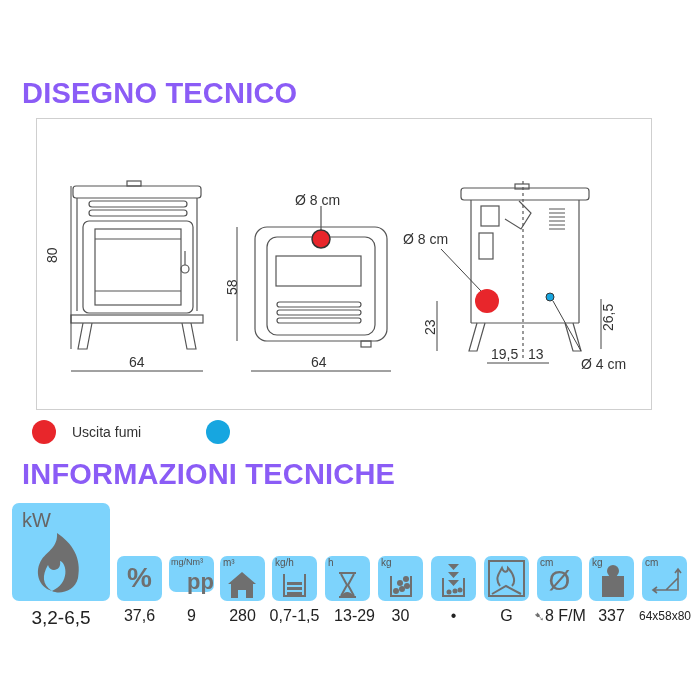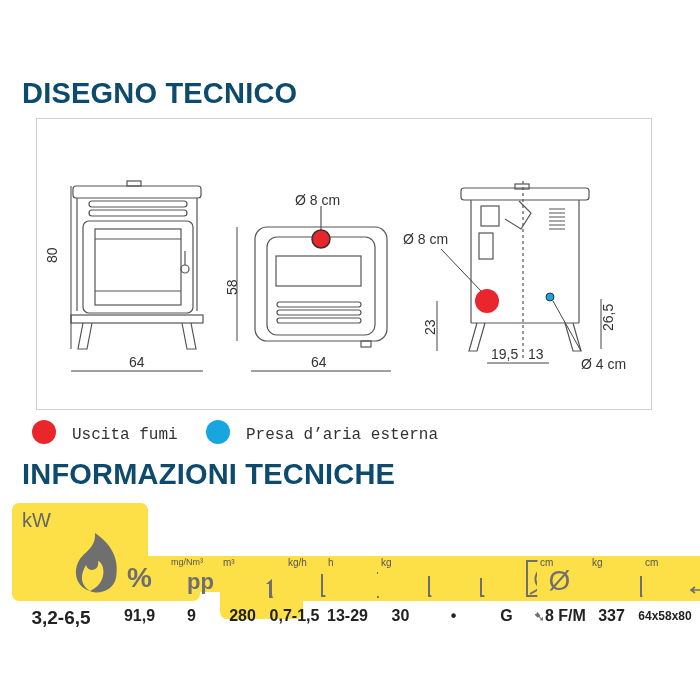--- a/index.html
+++ b/index.html
@@ -1,25 +1,25 @@
 <!DOCTYPE html>
 <html><head>
 <meta charset="utf-8">
 <style>
   html,body{margin:0;padding:0;background:#fff;}
   body{width:700px;height:700px;position:relative;overflow:hidden;font-family:"Liberation Sans",sans-serif;color:#111;}
-  .h1{position:absolute;left:22px;font-weight:bold;font-size:29px;letter-spacing:0.2px;color:#0c4a6e;font-family:"Liberation Sans",sans-serif;}
+  .h1{position:absolute;left:22px;font-weight:bold;font-size:29px;letter-spacing:0.2px;color:#8b5cf6;font-family:"Liberation Sans",sans-serif;}
   #title1{top:77px;}
   #title2{top:458px;}
   .panel{position:absolute;left:36px;top:118px;width:616px;height:292px;border:1px solid #cfcfcf;box-sizing:border-box;}
   svg text{font-family:"Liberation Sans",sans-serif;}
-  .legend{position:absolute;top:420px;height:24px;display:flex;align-items:flex-end;font-size:16px;color:#333;font-family:Liberation Mono, monospace;}
+  .legend{position:absolute;top:420px;height:24px;display:flex;align-items:center;font-size:14px;color:#333;}
   .legend .dot{width:24px;height:24px;border-radius:50%;margin-right:16px;}
-  .tile{position:absolute;background:#fde047;border-radius:7px;padding-left:38px;}
-  .val{position:absolute;font-size:16px;color:#222;text-align:center;font-family:"Liberation Sans",sans-serif;font-weight:bold;}
+  .tile{position:absolute;background:#7dd3fc;border-radius:7px;}
+  .val{position:absolute;font-size:16px;color:#222;text-align:center;font-family:"Liberation Sans",sans-serif;}
   .unit{position:absolute;font-size:10px;color:#555;font-family:"Liberation Sans",sans-serif;}
 </style>
 </head>
 <body>
 
 <div class="h1" id="title1">DISEGNO TECNICO</div>
 
 <div class="panel">
   <svg width="616" height="292" viewBox="36 118 616 292" xmlns="http://www.w3.org/2000/svg">
     <g fill="none" stroke="#555" stroke-width="1.2">
@@ -98,71 +98,70 @@
     </g>
   </svg>
 </div>
 
 <div class="legend" style="left:32px;">
   <div class="dot" style="background:#e8262b;"></div>
   <span>Uscita fumi</span>
 </div>
 <div class="legend" style="left:206px;">
   <div class="dot" style="background:#17a6e0;"></div>
-  <span>Presa d’aria esterna</span>
 </div>
 
 <div class="h1" id="title2">INFORMAZIONI TECNICHE</div>
 
 <div class="tile" style="left:12px;top:503px;width:98px;height:98px;">
   <span class="unit" style="left:10px;top:6px;font-size:20px;color:#666;">kW</span>
   <svg width="98" height="98">
       <path d="M45 30 C60 40 70 55 66 75 C63 88 48 92 40 88 C58 80 55 60 48 58 C50 68 38 70 36 62 C30 72 30 82 40 88 C26 84 22 68 30 56 C36 48 46 44 45 30 Z" fill="#6f6f6f"></path>
     </svg>
 </div>
 <div class="val" style="left:12px;top:607px;width:98px;font-size:19px;">3,2-6,5</div>
 
 <div class="tile" style="left:117px;top:556px;width:45px;height:45px;">
   <div style="position:absolute;left:0;top:6px;width:45px;text-align:center;font-size:28px;font-weight:bold;color:#6f6f6f;">%</div>
 </div>
-<div class="val" style="left:117px;top:607px;width:45px;">91,9</div>
+<div class="val" style="left:117px;top:607px;width:45px;">37,6</div>
 
 <div class="tile" style="left:169px;top:556px;width:45px;height:36px;">
   <span class="unit" style="left:2px;top:1px;font-size:9px;">mg/Nm³</span>
   <div style="position:absolute;left:0;top:13px;width:45px;text-align:right;font-size:22px;font-weight:bold;color:#6f6f6f;">pp</div>
 </div>
 <div class="val" style="left:169px;top:607px;width:45px;">9</div>
 
-<div class="tile" style="left:220px;top:556px;width:45px;height:63px;">
+<div class="tile" style="left:220px;top:556px;width:45px;height:45px;">
   <span class="unit" style="left:3px;top:1px;">m³</span>
   <svg width="45" height="45">
       <path d="M8 28 L22 16 L36 28 L33 28 L33 42 L26 42 L26 34 L18 34 L18 42 L11 42 L11 28 Z" fill="#6f6f6f"></path>
     </svg>
 </div>
 <div class="val" style="left:220px;top:607px;width:45px;">280</div>
 
 <div class="tile" style="left:272px;top:556px;width:45px;height:45px;">
-  <span class="unit" style="left:16px;top:1px;">kg/h</span>
+  <span class="unit" style="left:3px;top:1px;">kg/h</span>
   <svg width="45" height="45">
       <path d="M12 18 V40 H33 V18" fill="none" stroke="#6f6f6f" stroke-width="2"></path>
       <rect x="15" y="26" width="15" height="3" fill="#6f6f6f"></rect>
       <rect x="15" y="31" width="15" height="3" fill="#6f6f6f"></rect>
       <rect x="15" y="36" width="15" height="3" fill="#6f6f6f"></rect>
     </svg>
 </div>
 <div class="val" style="left:266px;top:607px;width:57px;">0,7-1,5</div>
 
 <div class="tile" style="left:325px;top:556px;width:45px;height:45px;">
   <span class="unit" style="left:3px;top:1px;">h</span>
   <svg width="45" height="45">
       <path d="M14 17 H31 M14 41 H31 M16 18 L22 29 L16 40 M29 18 L23 29 L29 40" fill="none" stroke="#6f6f6f" stroke-width="2"></path>
       <path d="M16 40 Q22 32 29 40 Z" fill="#6f6f6f"></path>
     </svg>
 </div>
-<div class="val" style="left:320px;top:607px;width:55px;">13-29</div>
+<div class="val" style="left:320px;top:607px;width:55px;text-align:right;">13-29</div>
 
 <div class="tile" style="left:378px;top:556px;width:45px;height:45px;">
   <span class="unit" style="left:3px;top:1px;">kg</span>
   <svg width="45" height="45">
       <path d="M13 20 V40 H33 V20" fill="none" stroke="#6f6f6f" stroke-width="2"></path>
       <circle cx="18" cy="35" r="3" fill="#6f6f6f"></circle>
       <circle cx="24" cy="33" r="3" fill="#6f6f6f"></circle>
       <circle cx="29" cy="30" r="3" fill="#6f6f6f"></circle>
       <circle cx="22" cy="27" r="3" fill="#6f6f6f"></circle>
       <circle cx="28" cy="23" r="3" fill="#6f6f6f"></circle>

